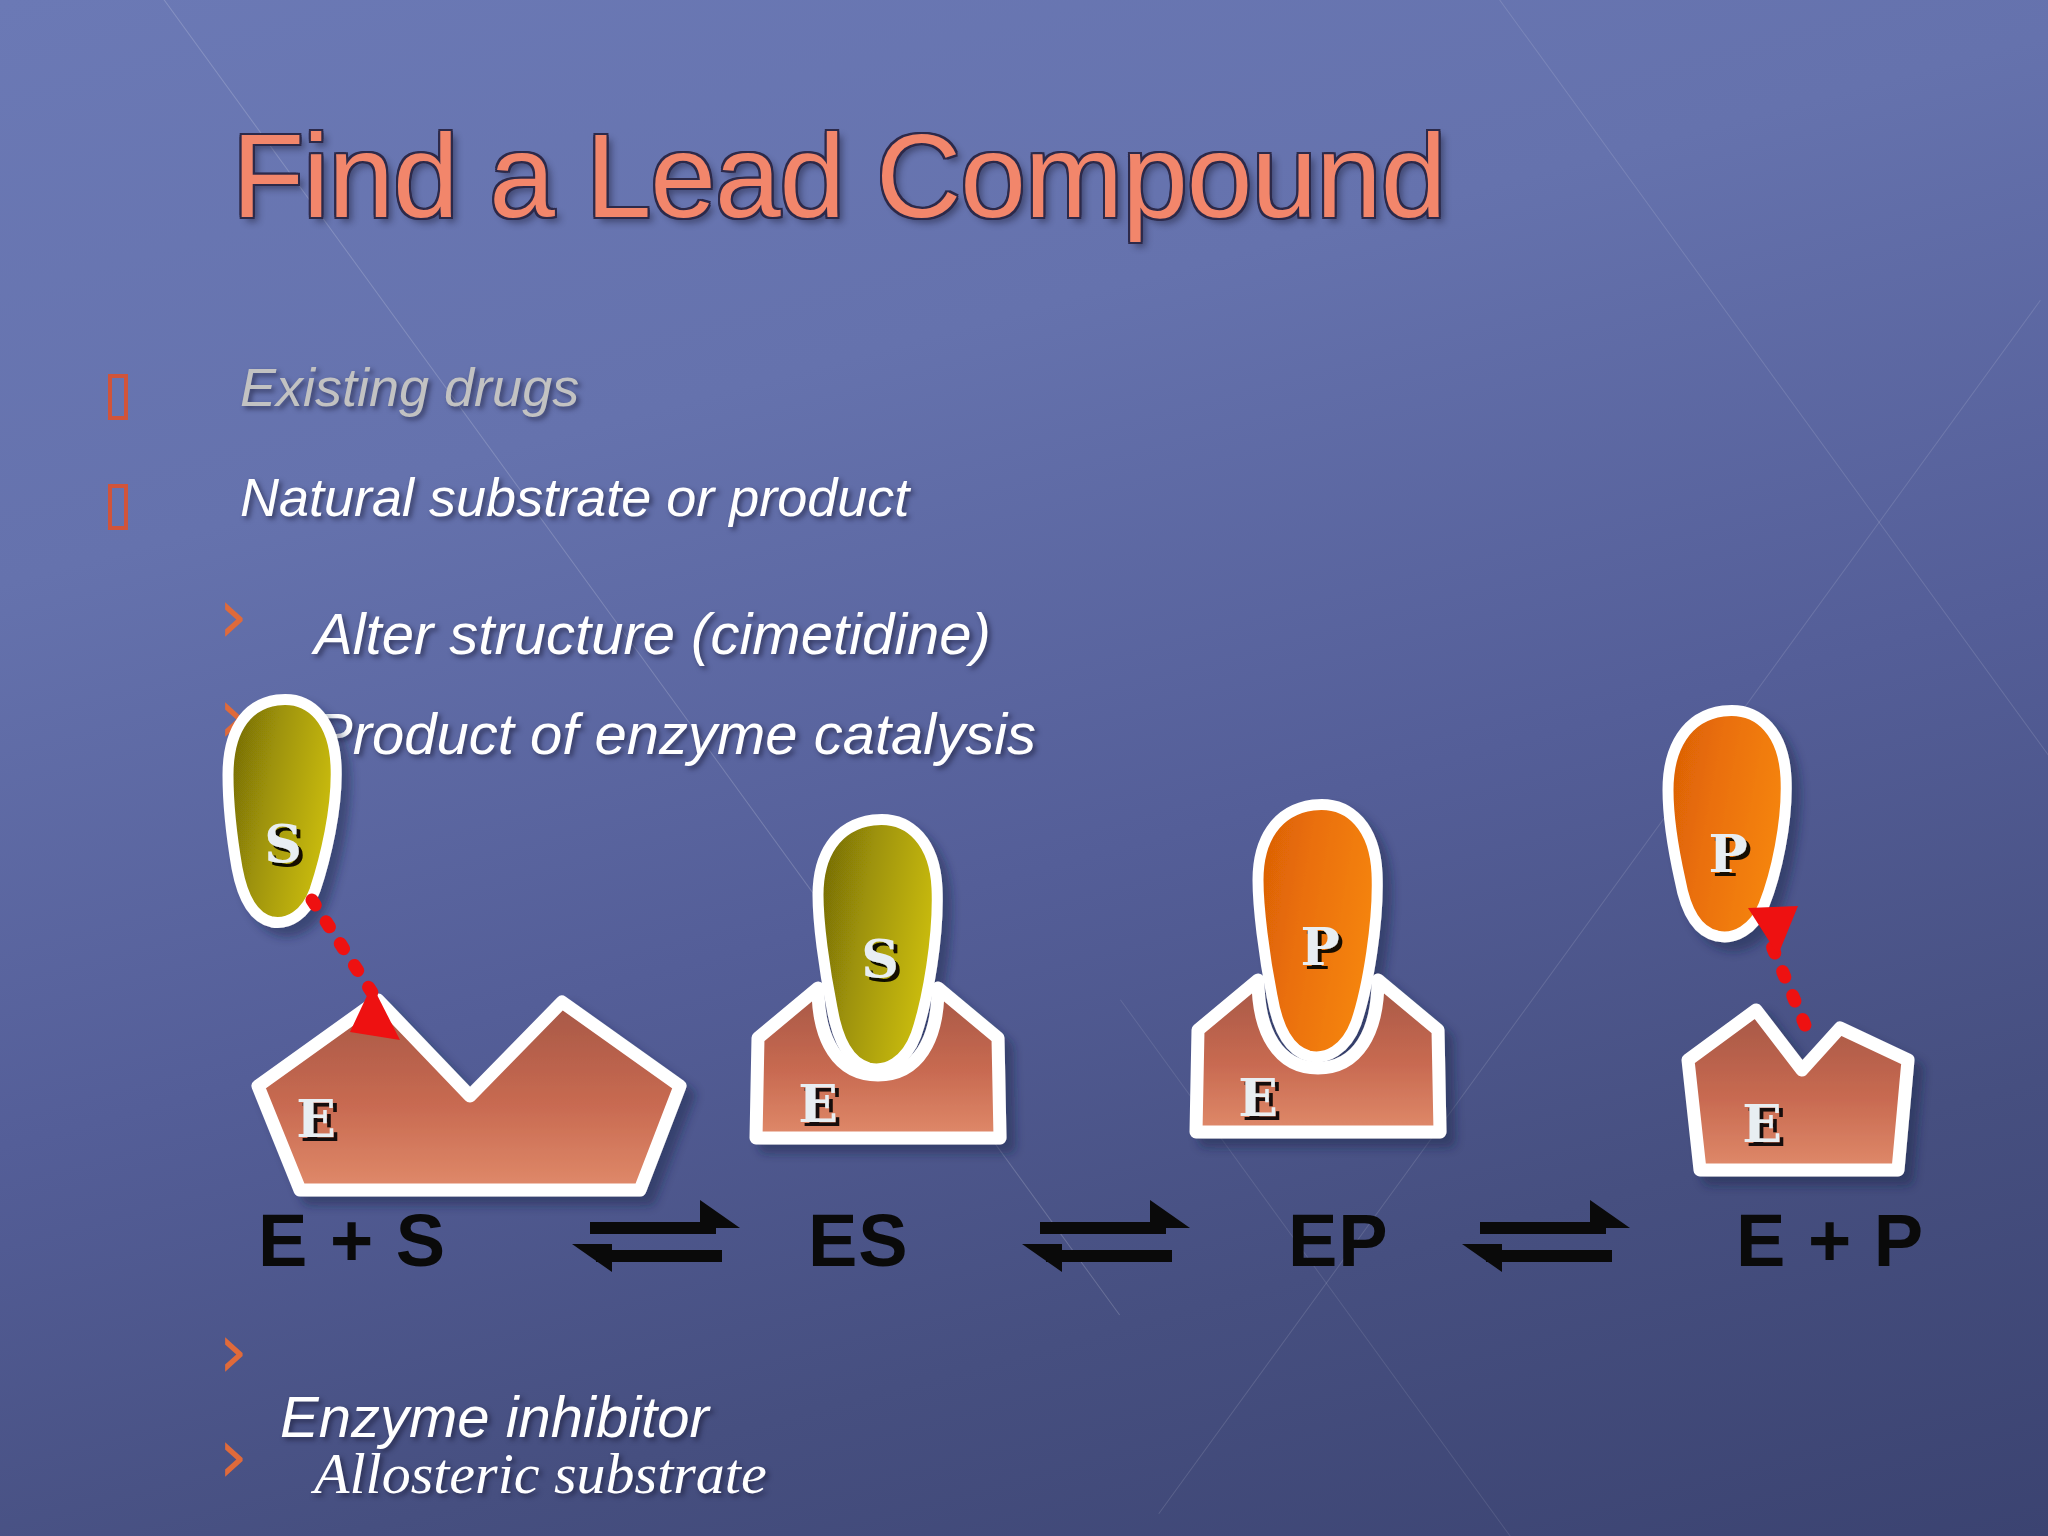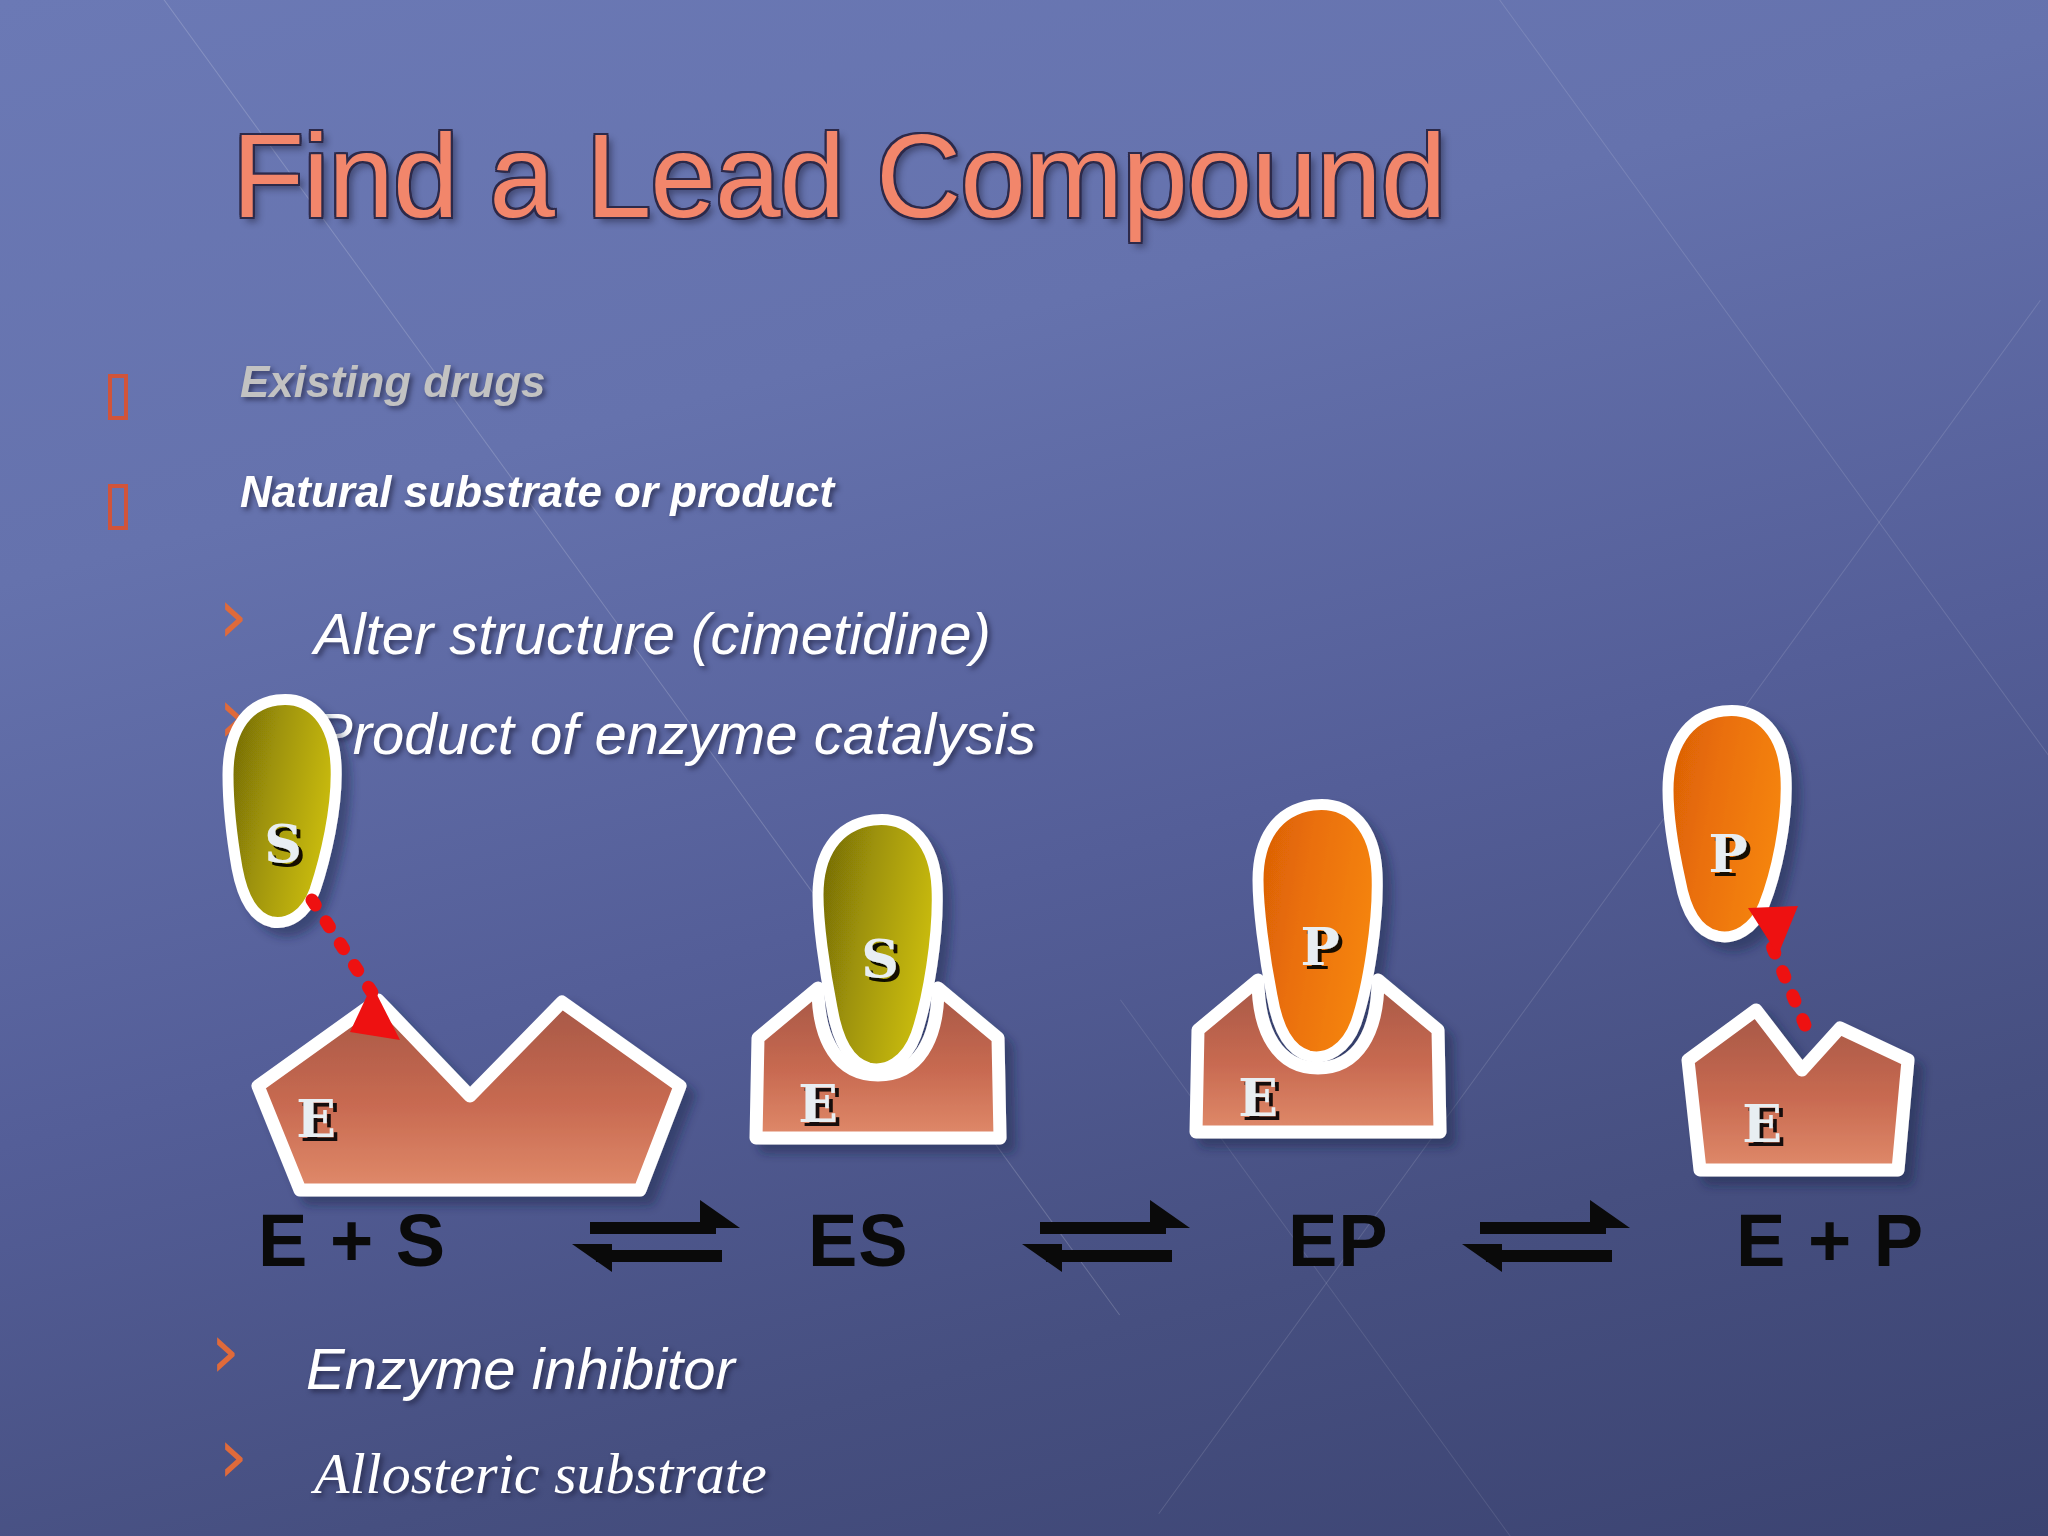--- a/index.html
+++ b/index.html
@@ -37,21 +37,21 @@
   
   .lvl1{ position:absolute; display:flex; align-items:flex-start; }
   .tofu{
     width:20px; height:46px;
     border:4px solid #d1543a;
     background:transparent;
     flex:0 0 auto;
     margin-top:14px;
   }
   .lvl1 .txt{
-    font-size:44px; font-style:italic; font-weight:700;
+    font-size:54px; font-style:italic; font-weight:400;
     white-space:nowrap; line-height:1.0;
     text-shadow:3px 3px 5px rgba(20,20,45,0.55);
   }
   .dim .txt{ color:#c2c2c2; }
   .bright .txt{ color:#ffffff; }
 
   .lvl2{ position:absolute; display:flex; }
   .chev{
     flex:0 0 auto; width:34px; height:44px; position:relative; margin-top:4px;
   }
@@ -103,21 +103,21 @@
   <div class="lvl2" style="left:218px; top:600px;">
     <div class="chev"></div>
     <div class="txt" style="margin-left:62px;">Alter structure (cimetidine)</div>
   </div>
 
   <div class="lvl2" style="left:218px; top:700px;">
     <div class="chev"></div>
     <div class="txt" style="margin-left:62px;">Product of enzyme catalysis</div>
   </div>
 
-  <div class="lvl2" style="left:210px; top:1335px;">
+  <div class="lvl2" style="left:218px; top:1335px;flex-direction:column;">
     <div class="chev"></div>
     <div class="txt" style="margin-left:62px;">Enzyme inhibitor</div>
   </div>
 
   <div class="lvl2" style="left:218px; top:1440px;">
     <div class="chev"></div>
     <div class="txt" style="margin-left:62px;font-family:Liberation Serif, serif;">Allosteric substrate</div>
   </div>
 
   <svg id="diagram" viewBox="0 0 2048 1536">

